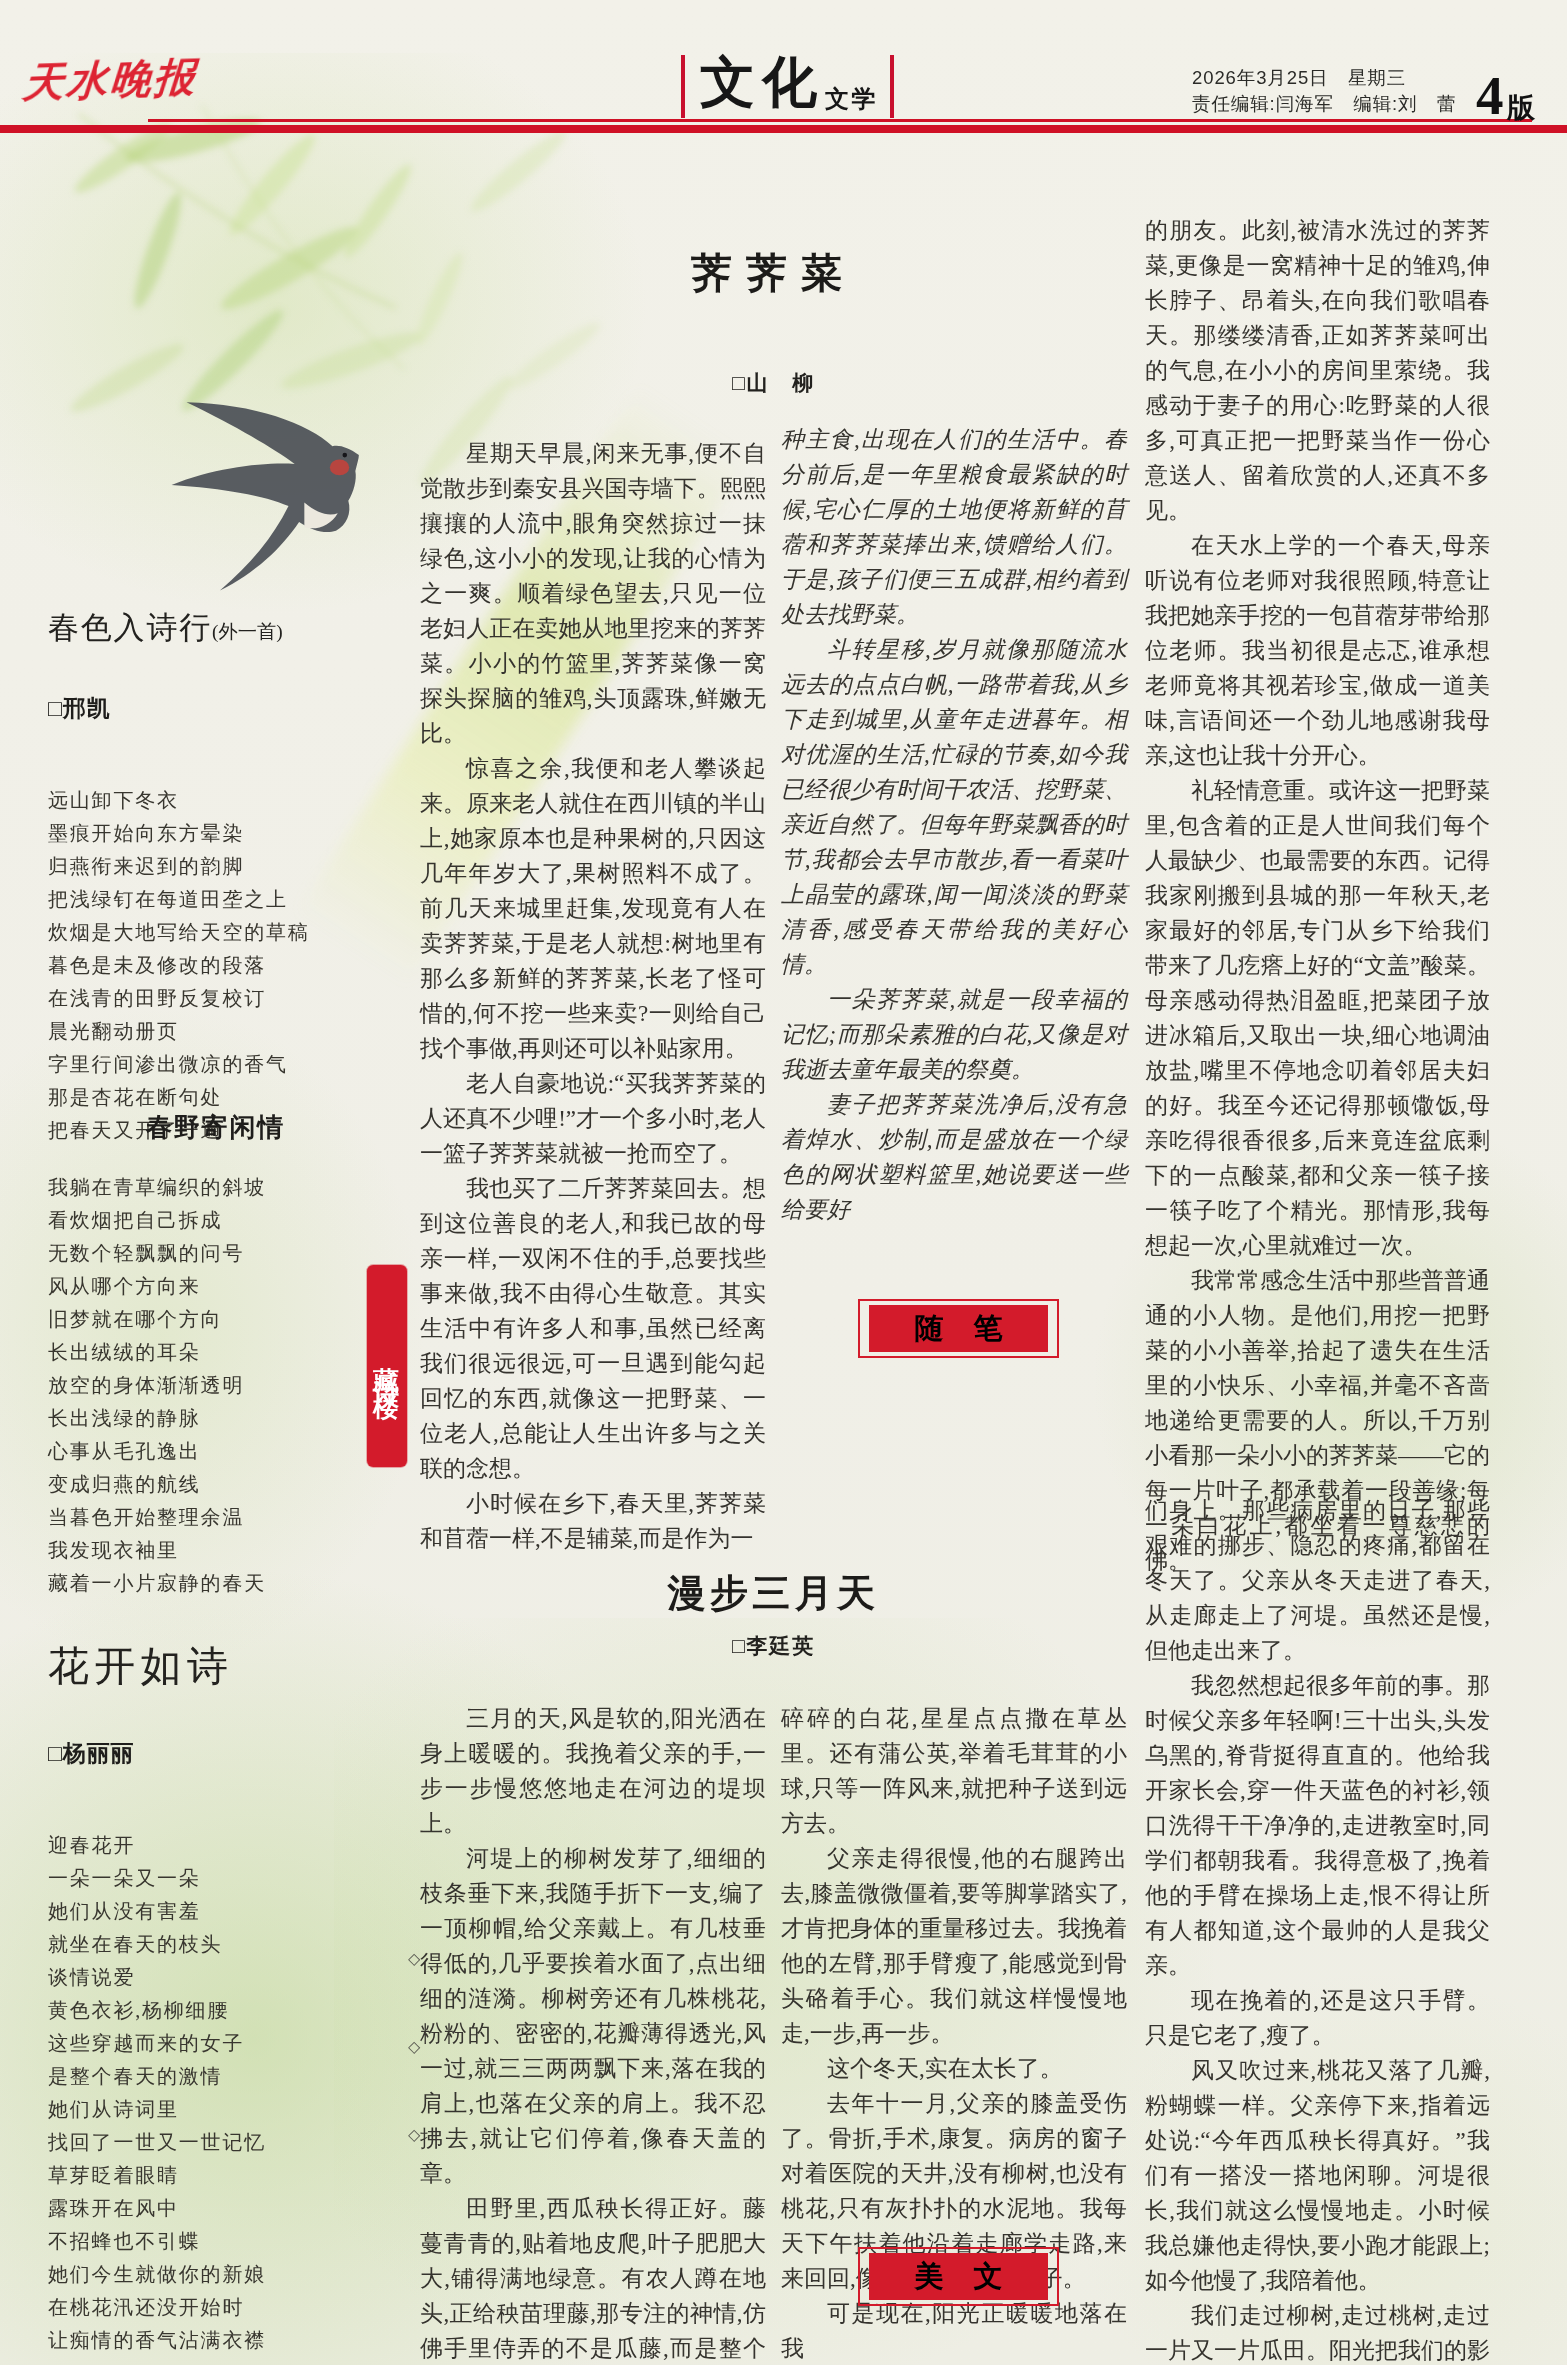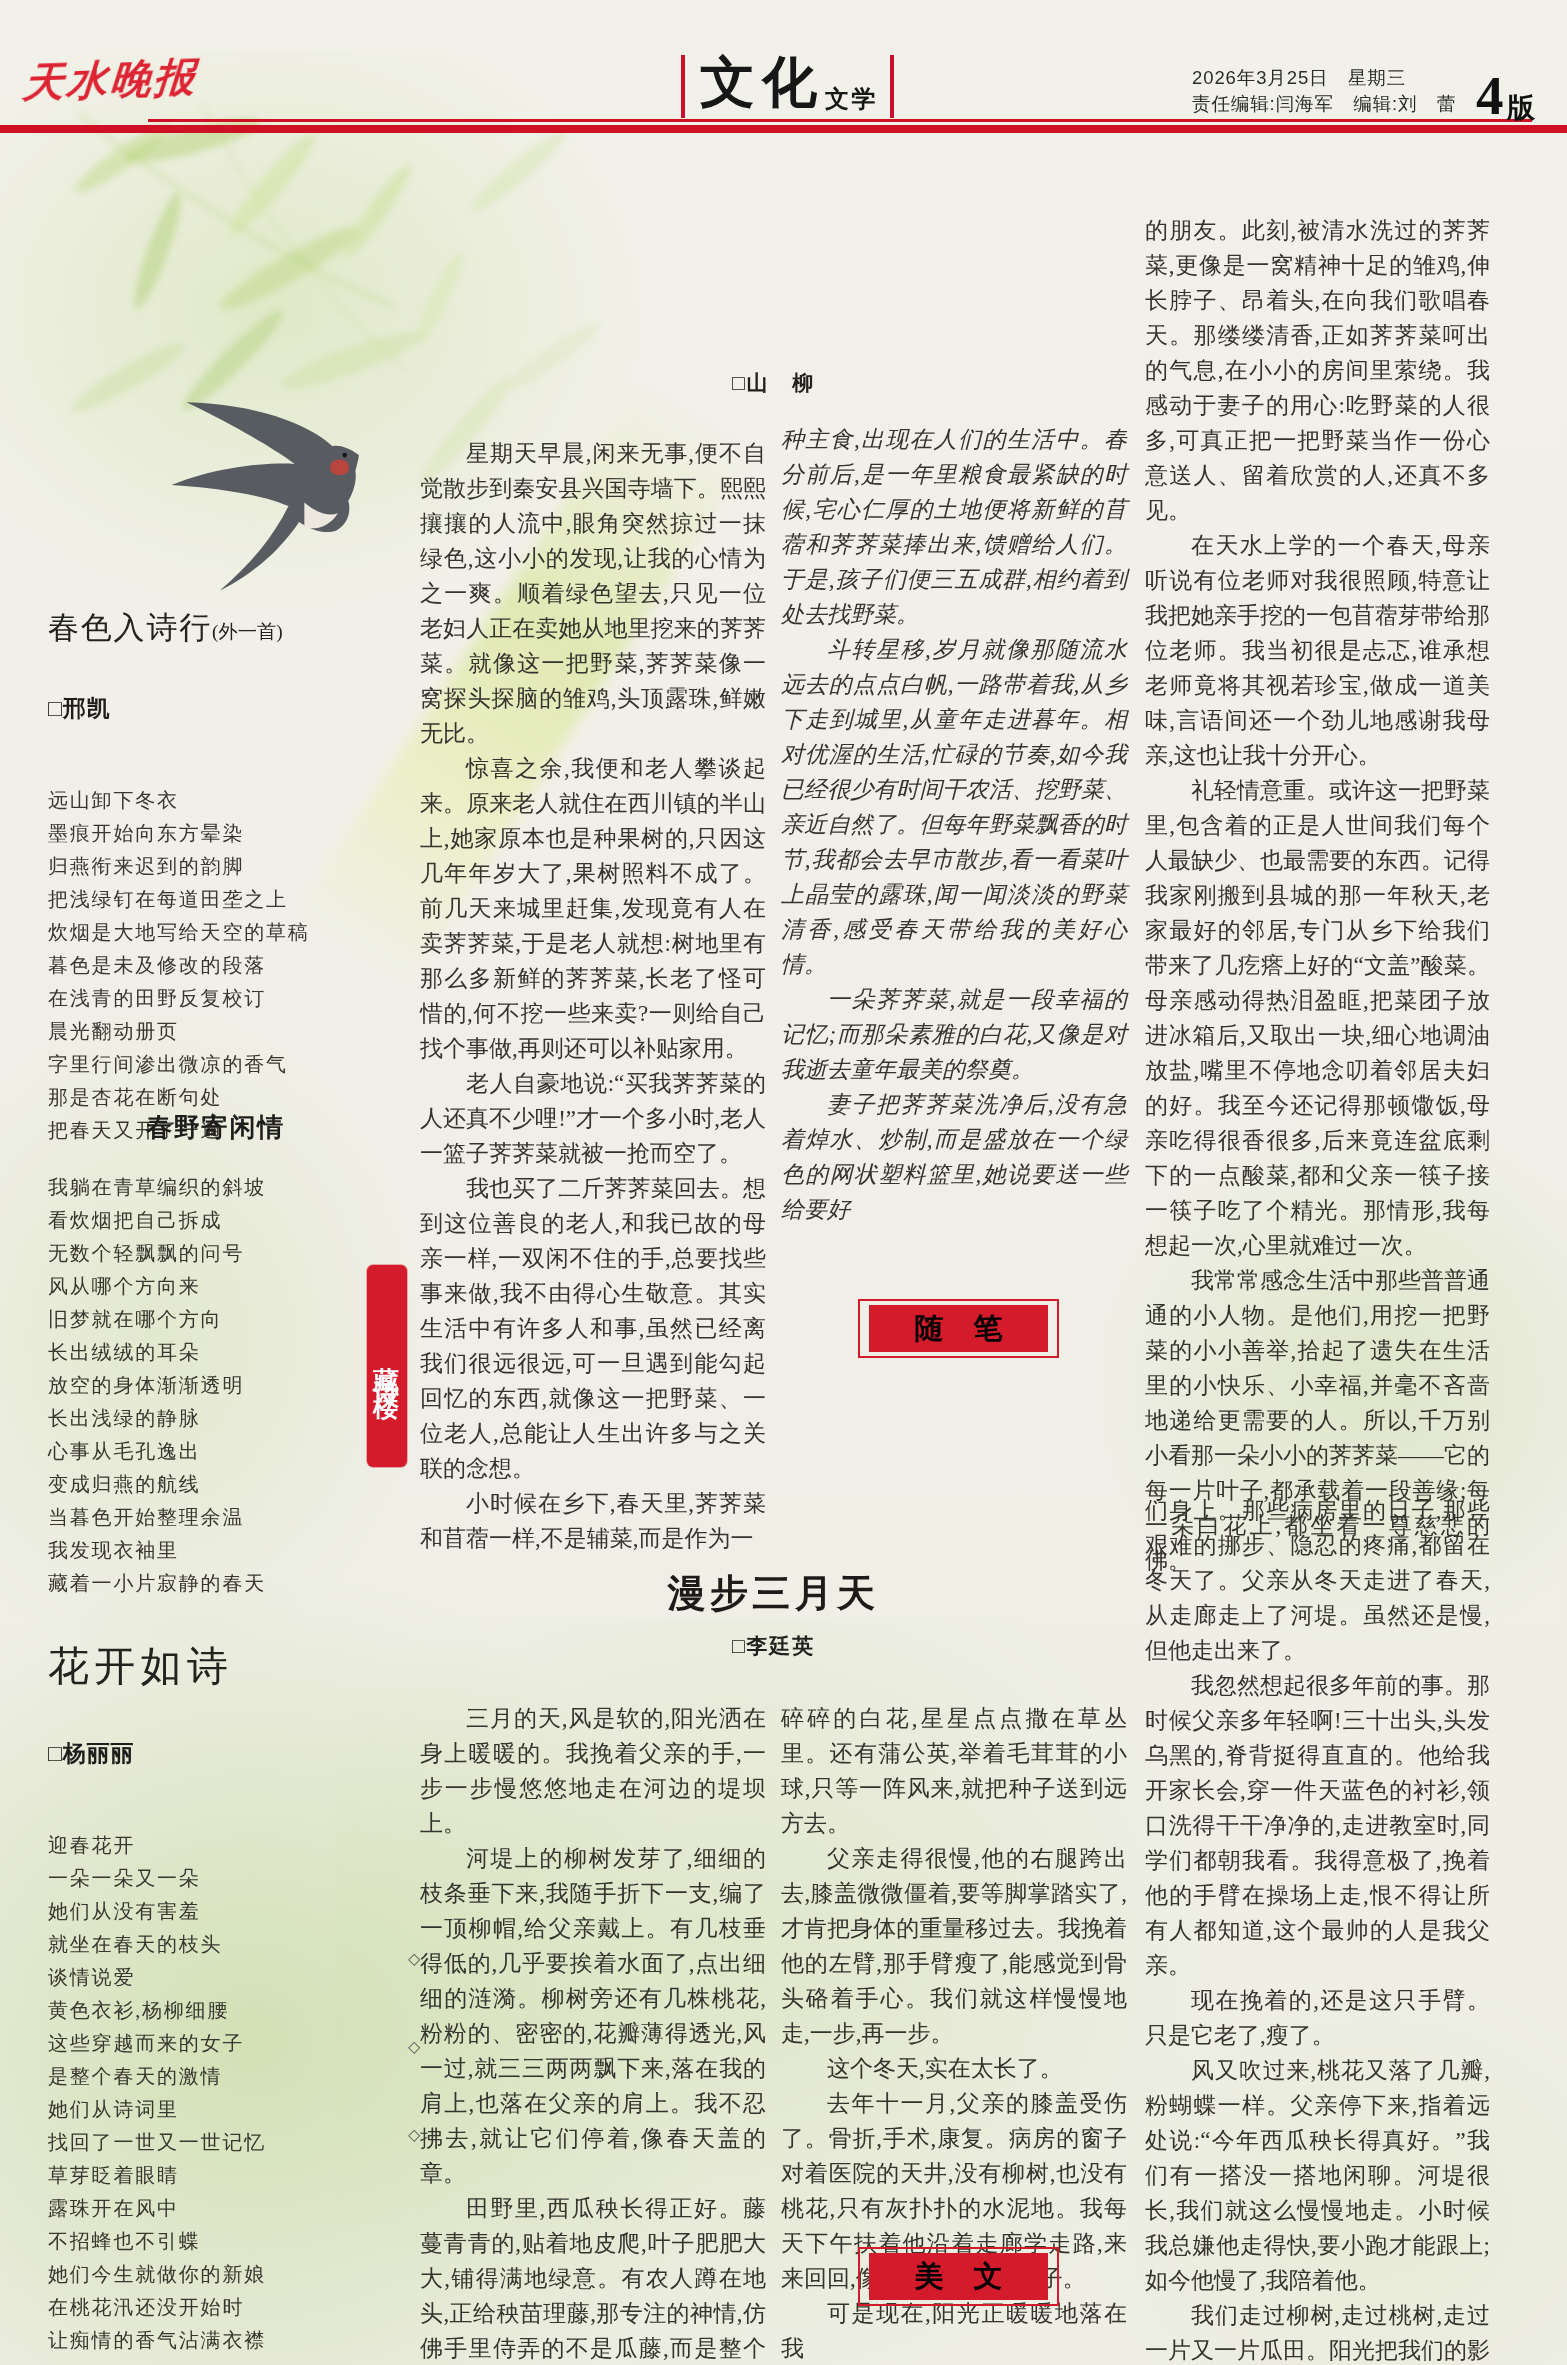--- a/index.html
+++ b/index.html
@@ -208,23 +208,24 @@
         <div class="poem-line">露珠开在风中</div>
         <div class="poem-line">不招蜂也不引蝶</div>
         <div class="poem-line">她们今生就做你的新娘</div>
         <div class="poem-line">在桃花汛还没开始时</div>
         <div class="poem-line">让痴情的香气沾满衣襟</div>
       </div>
   </section>
 
   <div class="seal">藏诗楼</div>
 
+  <h1 class="a-title t1">荠荠菜</h1>
   <div class="a-author au1">□山　柳</div>
   <div class="article-col c1a">
-      <p class="para ind">星期天早晨,闲来无事,便不自觉散步到秦安县兴国寺墙下。熙熙攘攘的人流中,眼角突然掠过一抹绿色,这小小的发现,让我的心情为之一爽。顺着绿色望去,只见一位老妇人正在卖她从地里挖来的荠荠菜。就像这一把野菜,荠荠菜像一窝探头探脑的雏鸡,头顶露珠,鲜嫩无比。</p>
+      <p class="para ind">星期天早晨,闲来无事,便不自觉散步到秦安县兴国寺墙下。熙熙攘攘的人流中,眼角突然掠过一抹绿色,这小小的发现,让我的心情为之一爽。顺着绿色望去,只见一位老妇人正在卖她从地里挖来的荠荠菜。小小的竹篮里,荠荠菜像一窝探头探脑的雏鸡,头顶露珠,鲜嫩无比。</p>
       <p class="para ind">惊喜之余,我便和老人攀谈起来。原来老人就住在西川镇的半山上,她家原本也是种果树的,只因这几年年岁大了,果树照料不成了。前几天来城里赶集,发现竟有人在卖荠荠菜,于是老人就想:树地里有那么多新鲜的荠荠菜,长老了怪可惜的,何不挖一些来卖?一则给自己找个事做,再则还可以补贴家用。</p>
       <p class="para ind">老人自豪地说:“买我荠荠菜的人还真不少哩!”才一个多小时,老人一篮子荠荠菜就被一抢而空了。</p>
       <p class="para ind">我也买了二斤荠荠菜回去。想到这位善良的老人,和我已故的母亲一样,一双闲不住的手,总要找些事来做,我不由得心生敬意。其实生活中有许多人和事,虽然已经离我们很远很远,可一旦遇到能勾起回忆的东西,就像这一把野菜、一位老人,总能让人生出许多与之关联的念想。</p>
       <p class="para ind">小时候在乡下,春天里,荠荠菜和苜蓿一样,不是辅菜,而是作为一</p>
     </div>
   <div class="article-col c2a">
       <p class="para">种主食,出现在人们的生活中。春分前后,是一年里粮食最紧缺的时候,宅心仁厚的土地便将新鲜的苜蓿和荠荠菜捧出来,馈赠给人们。于是,孩子们便三五成群,相约着到处去找野菜。</p>
       <p class="para ind">斗转星移,岁月就像那随流水远去的点点白帆,一路带着我,从乡下走到城里,从童年走进暮年。相对优渥的生活,忙碌的节奏,如今我已经很少有时间干农活、挖野菜、亲近自然了。但每年野菜飘香的时节,我都会去早市散步,看一看菜叶上晶莹的露珠,闻一闻淡淡的野菜清香,感受春天带给我的美好心情。</p>
       <p class="para ind">一朵荠荠菜,就是一段幸福的记忆;而那朵素雅的白花,又像是对我逝去童年最美的祭奠。</p>
       <p class="para ind">妻子把荠荠菜洗净后,没有急着焯水、炒制,而是盛放在一个绿色的网状塑料篮里,她说要送一些给要好</p>

